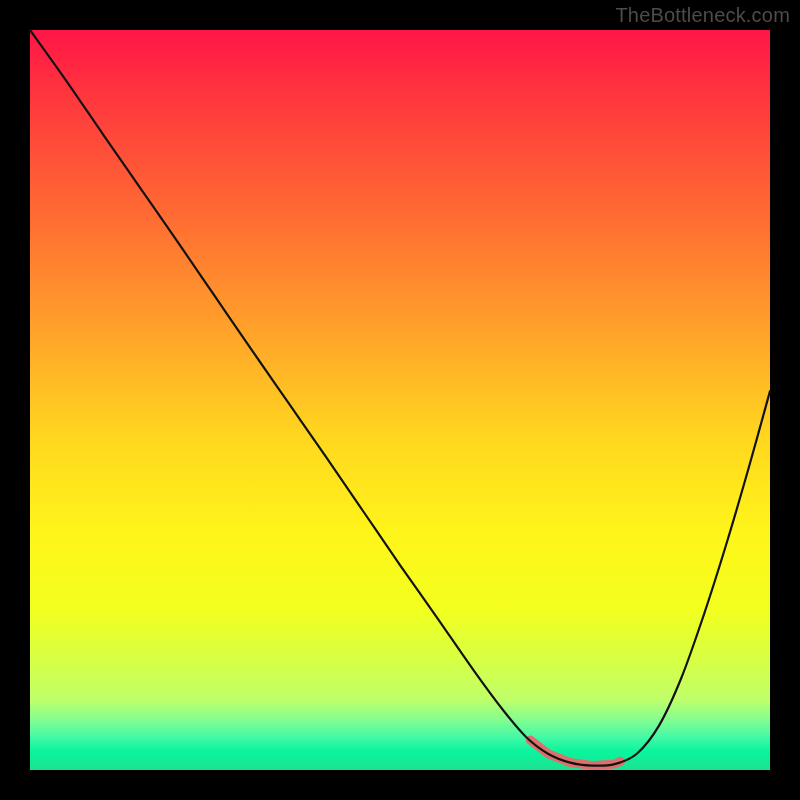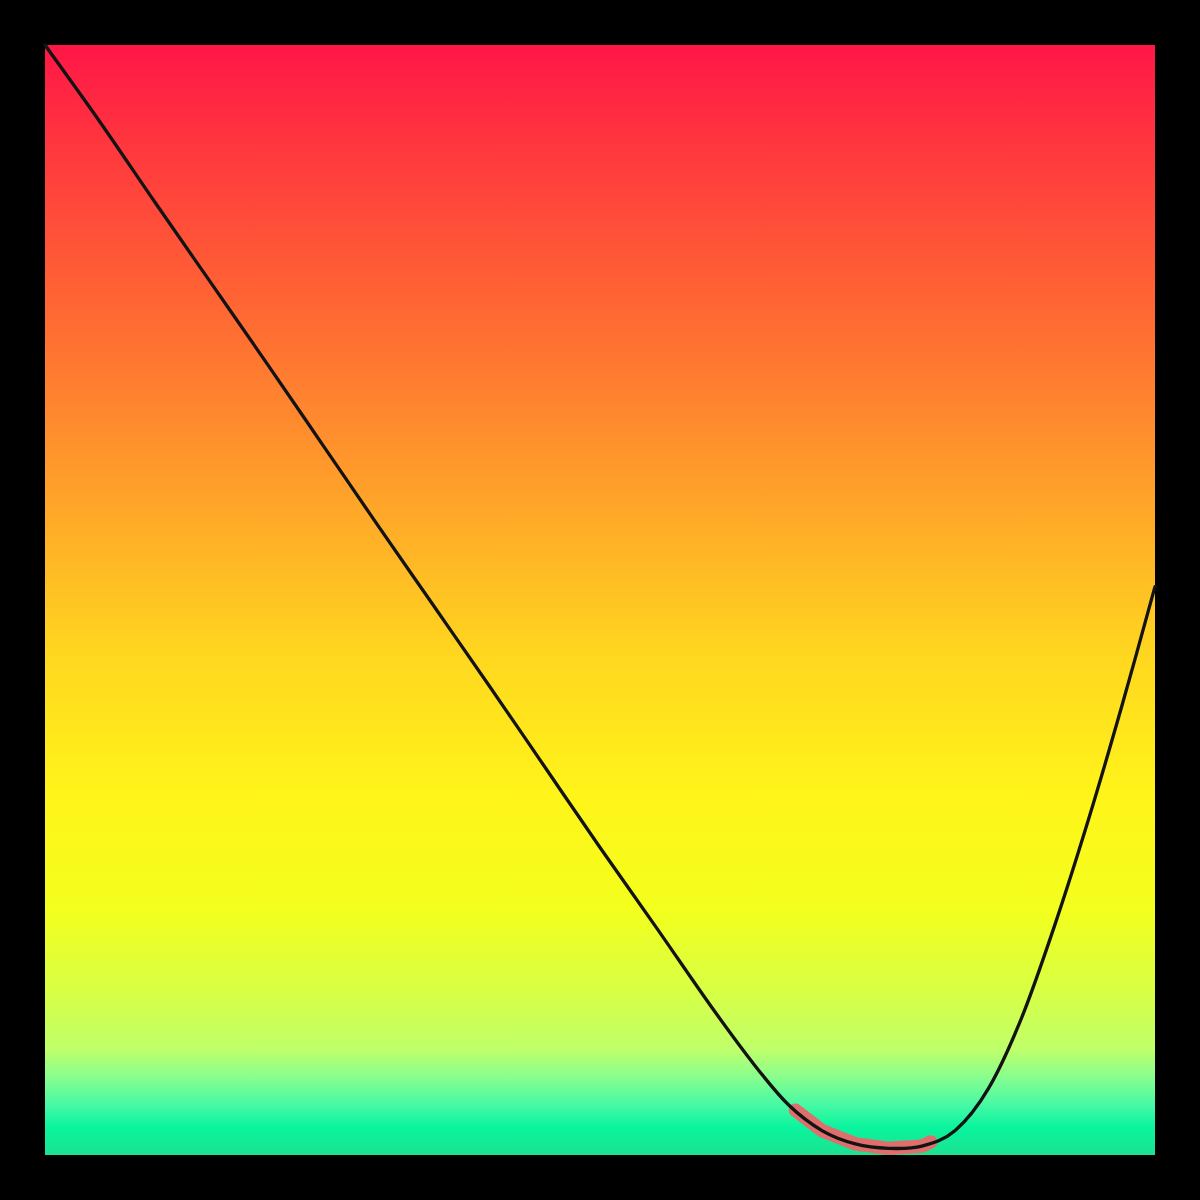--- a/index.html
+++ b/index.html
@@ -48,13 +48,14 @@
           <stop offset="95.5%" stop-color="#46f9a5"></stop>
           <stop offset="97.5%" stop-color="#0af49e"></stop>
           <stop offset="100%" stop-color="#1be291"></stop>
         </linearGradient>
       </defs>
       <rect x="0" y="0" width="800" height="800" fill="#000"></rect>
       <rect x="30" y="30" width="740" height="740" fill="url(#bg-grad)"></rect>
       <path d="M 530.24 740.10 C 530.62 740.39, 531.74 741.26, 532.50 741.83 C 533.25 742.41, 534.00 742.99, 534.75 743.56 C 535.51 744.14, 536.26 744.72, 537.01 745.30 C 537.76 745.87, 538.52 746.45, 539.27 747.03 C 540.02 747.60, 540.77 748.18, 541.53 748.76 C 542.28 749.33, 543.03 749.91, 543.78 750.49 C 544.53 751.06, 545.29 751.66, 546.04 752.22 C 546.79 752.78, 547.54 753.42, 548.30 753.84 C 549.05 754.26, 549.80 754.44, 550.55 754.74 C 551.31 755.04, 552.06 755.34, 552.81 755.64 C 553.56 755.94, 554.31 756.25, 555.07 756.55 C 555.82 756.85, 556.57 757.15, 557.32 757.45 C 558.08 757.75, 558.83 758.05, 559.58 758.35 C 560.33 758.65, 561.09 758.95, 561.84 759.26 C 562.59 759.56, 563.34 759.86, 564.10 760.16 C 564.85 760.46, 565.60 760.76, 566.35 761.06 C 567.10 761.36, 567.86 761.69, 568.61 761.96 C 569.36 762.23, 570.11 762.52, 570.87 762.69 C 571.62 762.86, 572.37 762.89, 573.12 762.99 C 573.88 763.09, 574.63 763.19, 575.38 763.29 C 576.13 763.39, 576.88 763.49, 577.64 763.59 C 578.39 763.69, 579.14 763.79, 579.89 763.89 C 580.65 763.99, 581.40 764.09, 582.15 764.19 C 582.90 764.29, 583.66 764.39, 584.41 764.49 C 585.16 764.59, 585.91 764.70, 586.67 764.80 C 587.42 764.90, 588.17 765.00, 588.92 765.10 C 589.67 765.20, 590.43 765.33, 591.18 765.40 C 591.93 765.46, 592.68 765.50, 593.44 765.49 C 594.19 765.48, 594.94 765.39, 595.69 765.34 C 596.45 765.29, 597.20 765.24, 597.95 765.19 C 598.70 765.14, 599.45 765.09, 600.21 765.04 C 600.96 764.99, 601.71 764.94, 602.46 764.89 C 603.22 764.84, 603.97 764.79, 604.72 764.74 C 605.47 764.69, 606.23 764.64, 606.98 764.59 C 607.73 764.54, 608.48 764.49, 609.24 764.44 C 609.99 764.39, 610.74 764.34, 611.49 764.29 C 612.24 764.24, 613.00 764.28, 613.75 764.14 C 614.50 763.99, 615.25 763.72, 616.01 763.42 C 616.76 763.13, 617.51 762.72, 618.26 762.37 C 619.02 762.02, 620.14 761.49, 620.52 761.32" fill="none" stroke="#de6f6c" stroke-width="9" stroke-linecap="round" stroke-linejoin="round"></path>
       <path d="M 30.00 30.00 C 36.17 38.63, 54.67 64.16, 67.00 81.80 C 79.33 99.44, 91.67 117.94, 104.00 135.82 C 116.33 153.70, 128.67 171.34, 141.00 189.10 C 153.33 206.86, 165.67 224.50, 178.00 242.38 C 190.33 260.26, 202.67 278.39, 215.00 296.40 C 227.33 314.41, 239.67 332.54, 252.00 350.42 C 264.33 368.30, 276.67 385.94, 289.00 403.70 C 301.33 421.46, 313.67 439.10, 326.00 456.98 C 338.33 474.86, 350.67 492.99, 363.00 511.00 C 375.33 529.01, 387.67 547.26, 400.00 565.02 C 412.33 582.78, 424.67 599.92, 437.00 617.56 C 449.33 635.20, 462.90 655.30, 474.00 670.84 C 485.10 686.38, 494.97 699.82, 503.60 710.80 C 512.23 721.78, 518.40 729.55, 525.80 736.70 C 533.20 743.85, 540.60 749.40, 548.00 753.72 C 555.40 758.04, 562.80 760.63, 570.20 762.60 C 577.60 764.57, 585.00 765.31, 592.40 765.56 C 599.80 765.81, 607.20 766.05, 614.60 764.08 C 622.00 762.11, 629.40 760.13, 636.80 753.72 C 644.20 747.31, 651.60 738.18, 659.00 725.60 C 666.40 713.02, 673.80 696.49, 681.20 678.24 C 688.60 659.99, 696.00 638.03, 703.40 616.08 C 710.80 594.13, 718.20 570.69, 725.60 546.52 C 733.00 522.35, 740.40 496.94, 747.80 471.04 C 755.20 445.14, 766.30 404.44, 770.00 391.12" fill="none" stroke="#131313" stroke-width="2.2" stroke-linecap="round" stroke-linejoin="round"></path>
     </svg>
+  <div class="watermark">TheBottleneck.com</div>
 </div>
 
 </body></html>

